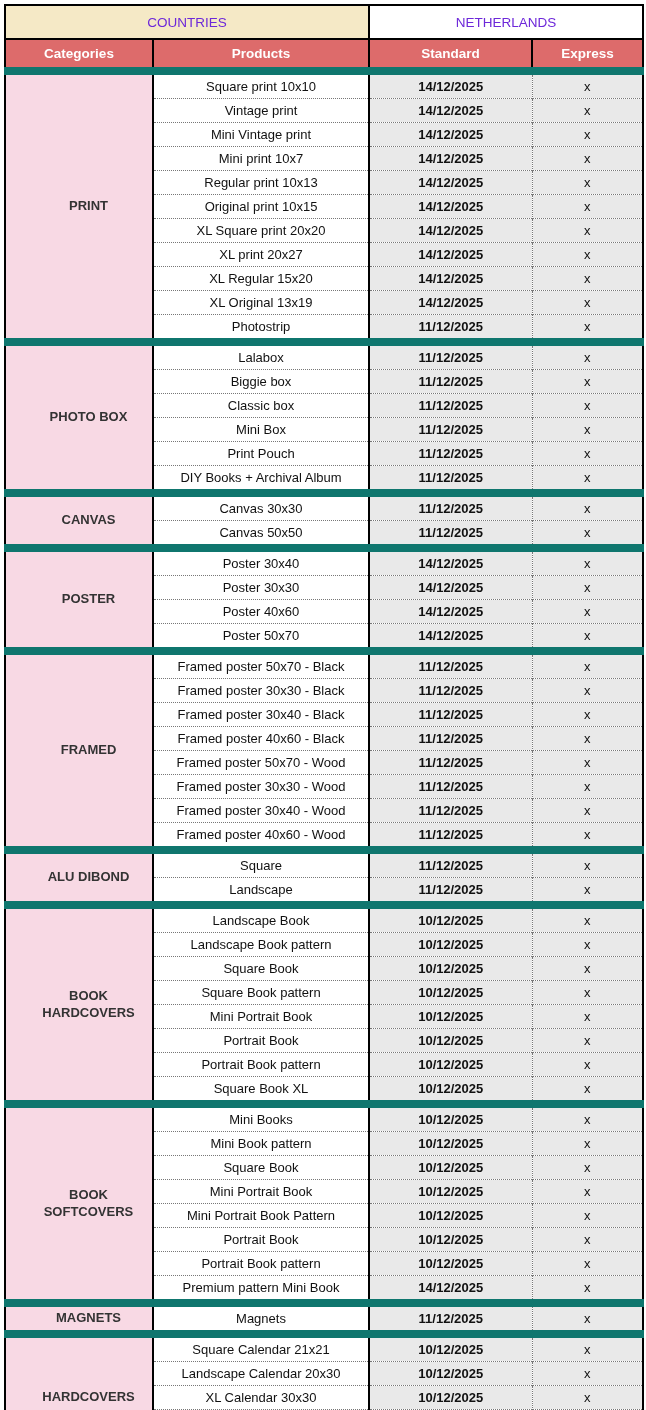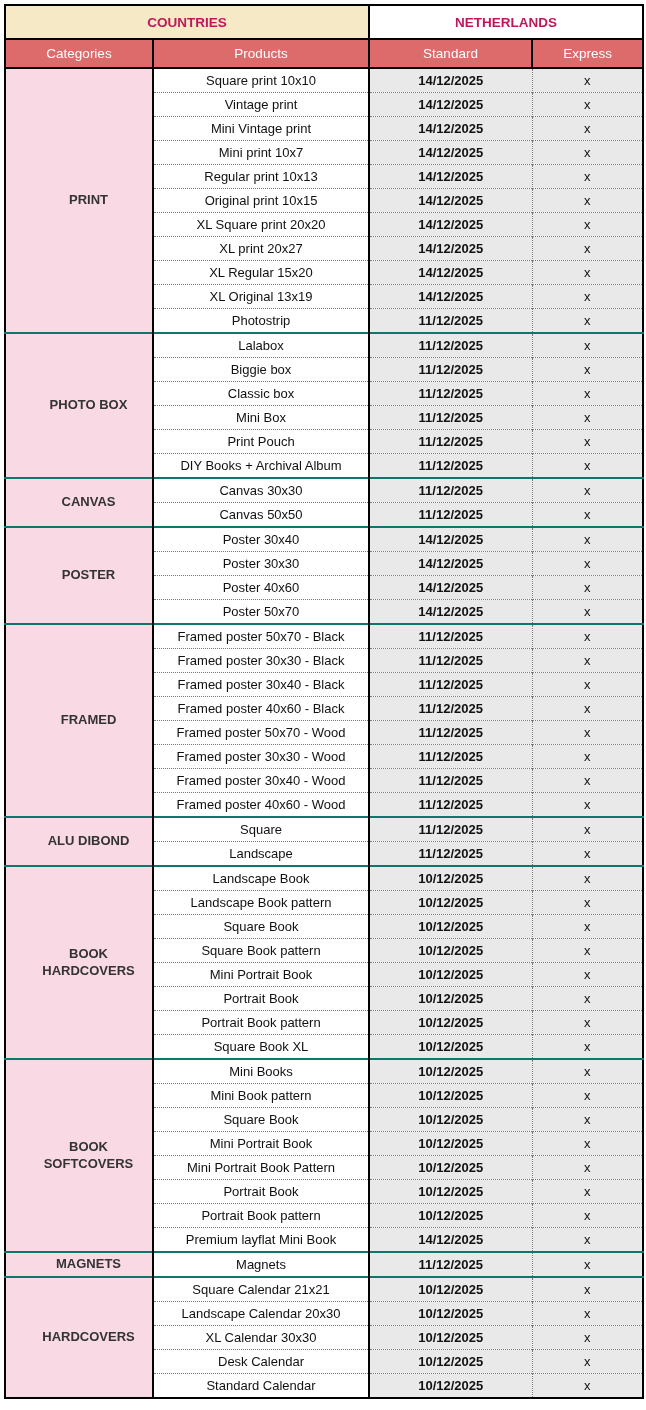--- a/index.html
+++ b/index.html
@@ -28,32 +28,32 @@
     vertical-align: middle;
     padding: 0 2px;
     overflow: hidden;
     white-space: nowrap;
   }
 
   
   tr.countries-row th {
     height: 32px;
     font-size: 13.5px;
-    font-weight: 700;
-    color: #be185d;
+    font-weight: 400;
+    color: #6d28d9;
     border: 2px solid #000;
   }
   th.countries-cell { background: var(--cream, #F5E9C6); }
   th.country-cell   { background: #ffffff; }
 
   
   tr.columns-row th {
     height: 27px;
     font-size: 13.5px;
-    font-weight: 400;
+    font-weight: 700;
     color: #ffffff;
     background: var(--red, #DD6B6B);
     border: 2px solid #000;
   }
 
   
   tbody td { height: 23px; }
 
   td.cat-cell {
     background: var(--pink, #F8D9E4);
@@ -86,21 +86,21 @@
     border-right: 1px dotted #777;
   }
   td.express {
     background: var(--gray, #E9E9E9);
     font-size: 13px;
     color: #111;
     border-top: 1px dotted #777;
   }
 
   
-  tr.cat-start td { border-top: 2px solid #0f766e; }
+  tr.cat-start td { border-top: 8px solid #0f766e; }
 </style>
 </head>
 <body>
 
 <div class="sheet">
   <table class="deadlines">
     <colgroup>
       <col class="c-cat">
         <col class="c-prod">
         <col class="c-std">
@@ -361,21 +361,21 @@
           <td class="product">Portrait Book</td>
           <td class="standard">10/12/2025</td>
           <td class="express">x</td>
         </tr>
         <tr>
           <td class="product">Portrait Book pattern</td>
           <td class="standard">10/12/2025</td>
           <td class="express">x</td>
         </tr>
         <tr>
-          <td class="product">Premium layflat Mini Book</td>
+          <td class="product">Premium pattern Mini Book</td>
           <td class="standard">14/12/2025</td>
           <td class="express">x</td>
         </tr>
         <tr class="cat-start">
           <td class="cat-cell" rowspan="1"><span class="cat-label">MAGNETS</span></td>
           <td class="product">Magnets</td>
           <td class="standard">11/12/2025</td>
           <td class="express">x</td>
         </tr>
         <tr class="cat-start">

